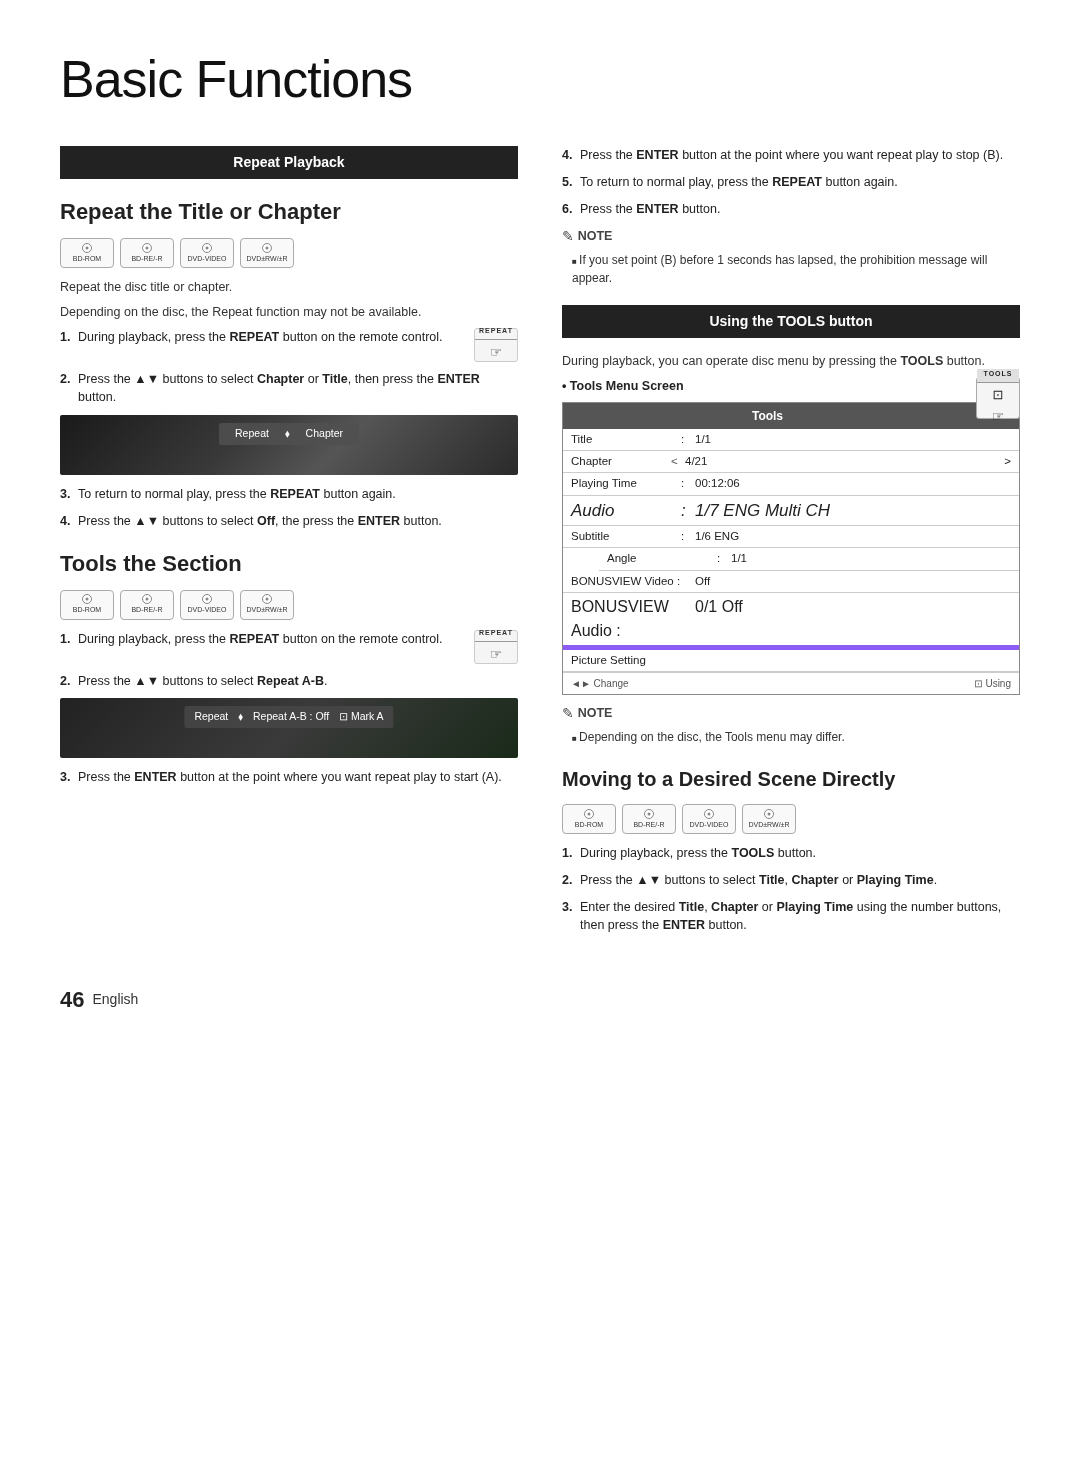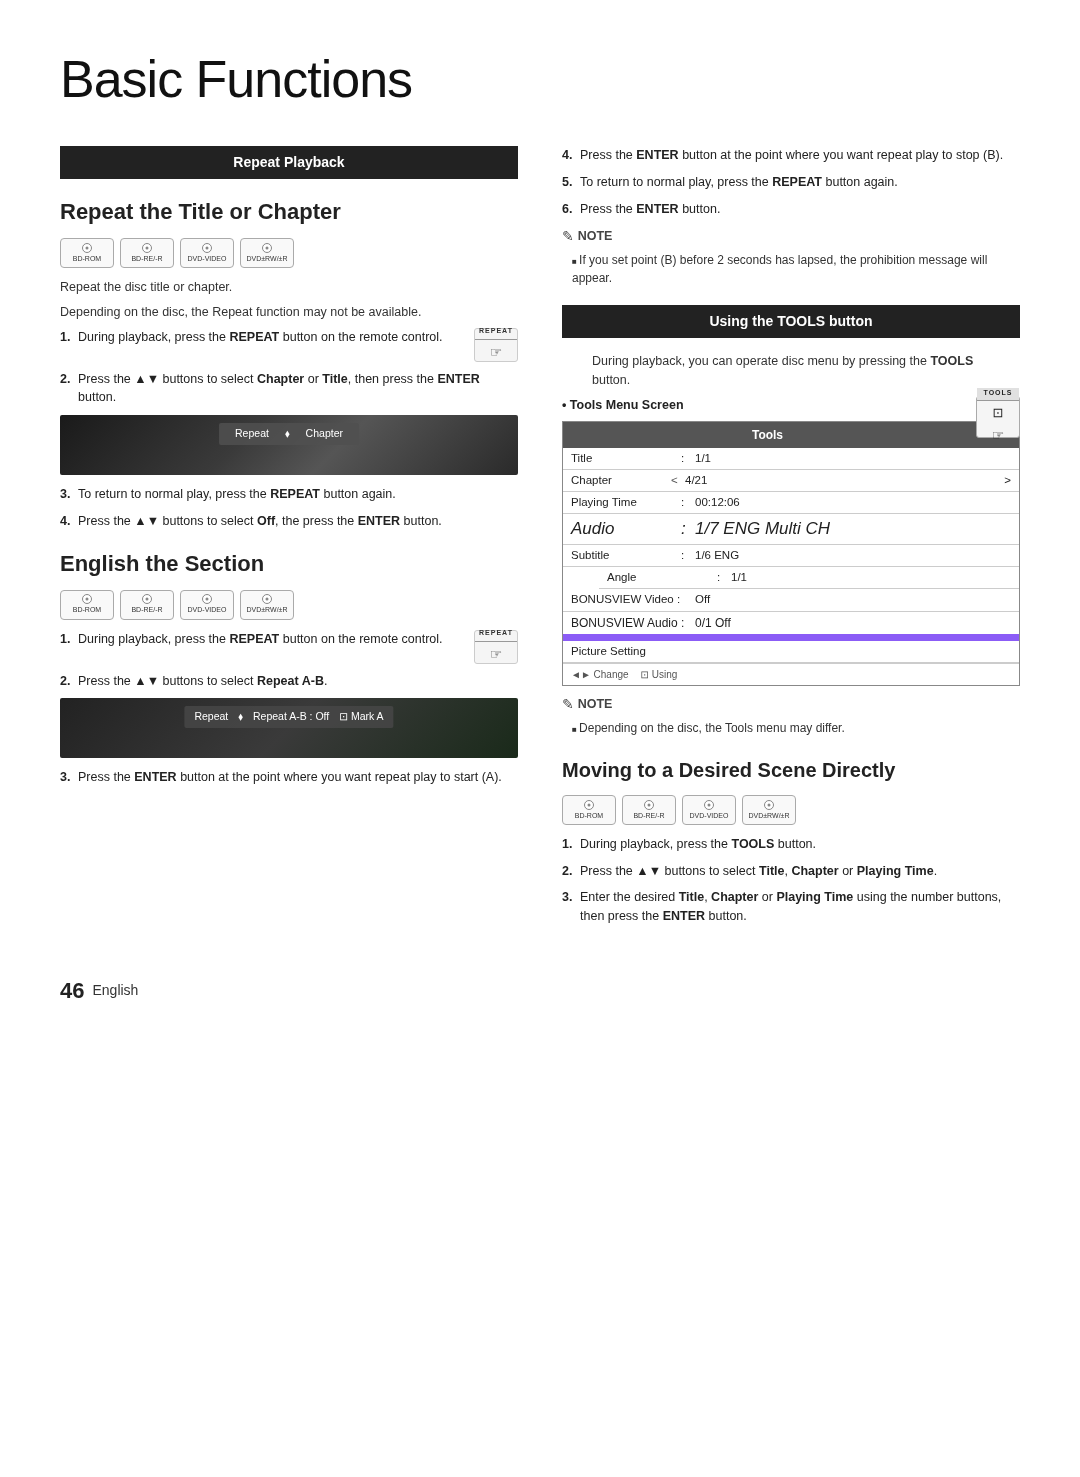--- a/index.html
+++ b/index.html
@@ -335,21 +335,21 @@
     </div>
 
     <div class="step">
       <span class="step-num">4.</span>
       <span class="step-content">
         Press the ▲▼ buttons to select <b>Off</b>, the press the <b>ENTER</b> button.
       </span>
     </div>
 
     <div class="section-divider"></div>
-    <div class="section-title">English the Section</div>
+    <div class="section-title">Tools the Section</div>
 
     <div class="disc-icons">
       <div class="disc-icon">
         <div class="circle"></div>
         <span>BD-ROM</span>
       </div>
       <div class="disc-icon">
         <div class="circle"></div>
         <span>BD-RE/-R</span>
       </div>
@@ -421,27 +421,27 @@
         Press the <b>ENTER</b> button.
       </span>
     </div>
 
     <div class="note-block">
       <div class="note-title">
         <span class="pencil-icon">✎</span>
         <b>NOTE</b>
       </div>
       <ul>
-        <li>If you set point (B) before 2 seconds has lapsed, the prohibition message will appear.</li>
+        <li>If you set point (B) before 1 seconds has lapsed, the prohibition message will appear.</li>
       </ul>
     </div>
 
     <div class="section-header" style="margin-top:18px;">Using the TOOLS button</div>
 
-    <p class="desc-text" style="display:flex;align-items:flex-start;gap:8px;margin-left:30px;">
+    <p class="desc-text" style="display:flex;align-items:flex-start;gap:8px;">
       <span>During playback, you can operate disc menu by pressing the <b>TOOLS</b> button.</span>
       <span style="flex-shrink:0;">
         </span>
       </p>
       <div class="tools-btn-img">
           <div class="tools-label">TOOLS</div>
           <div class="monitor-icon">⊡</div>
           <div class="hand-icon">☞</div>
         </div>
 
@@ -479,28 +479,28 @@
       </div>
       <div class="tbl-row" style="display:flex;border-bottom:1px solid #ccc;padding:2px 8px;font-size:11.5px;margin-left:36px;">
         <span style="width:110px;">Angle</span>
         <span style="width:14px;">:</span>
         <span>1/1</span>
       </div>
       <div class="tbl-row" style="display:flex;border-bottom:1px solid #ccc;padding:2px 8px;font-size:11.5px;">
         <span style="width:124px;">BONUSVIEW Video :</span>
         <span>Off</span>
       </div>
-      <div class="tbl-row" style="display:flex;border-bottom:7px solid #8b5cf6;padding:2px 8px;font-size:12px;">
+      <div class="tbl-row" style="display:flex;border-bottom:5px solid #8b5cf6;padding:2px 8px;font-size:16px;">
         <span style="width:124px;">BONUSVIEW Audio :</span>
         <span>0/1 Off</span>
       </div>
       <div class="tbl-row" style="display:flex;border-bottom:1px solid #ccc;padding:2px 8px;font-size:11.5px;">
         <span>Picture Setting</span>
       </div>
-      <div style="display:flex;justify-content:flex-start;font-size:10px;color:#555;padding:3px 8px;border-top:1px solid #ccc;gap:12px;">
+      <div style="display:flex;justify-content:space-between;font-size:10px;color:#555;padding:3px 8px;border-top:1px solid #ccc;gap:12px;">
         <span>◄► Change</span>
         <span>⊡ Using</span>
       </div>
     </div>
 
     <div class="note-block">
       <div class="note-title">
         <span class="pencil-icon">✎</span>
         <b>NOTE</b>
       </div>

